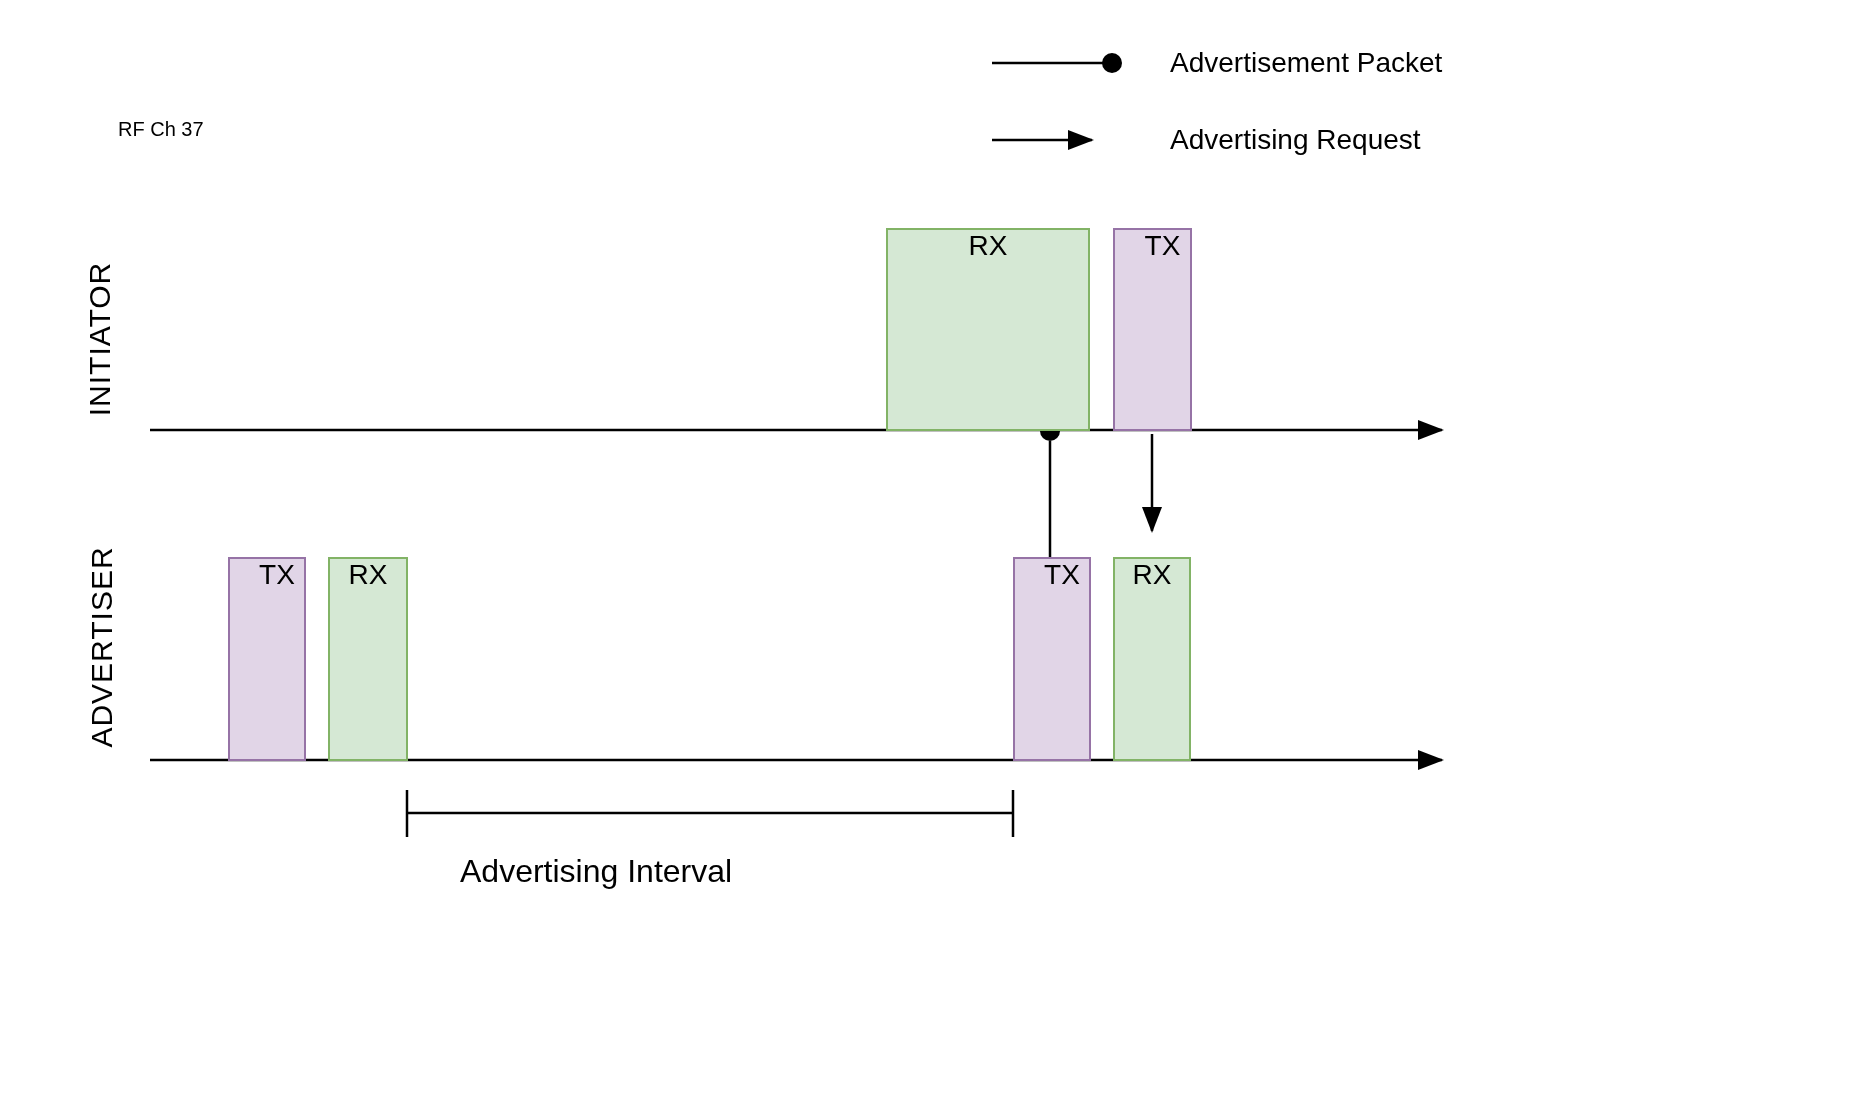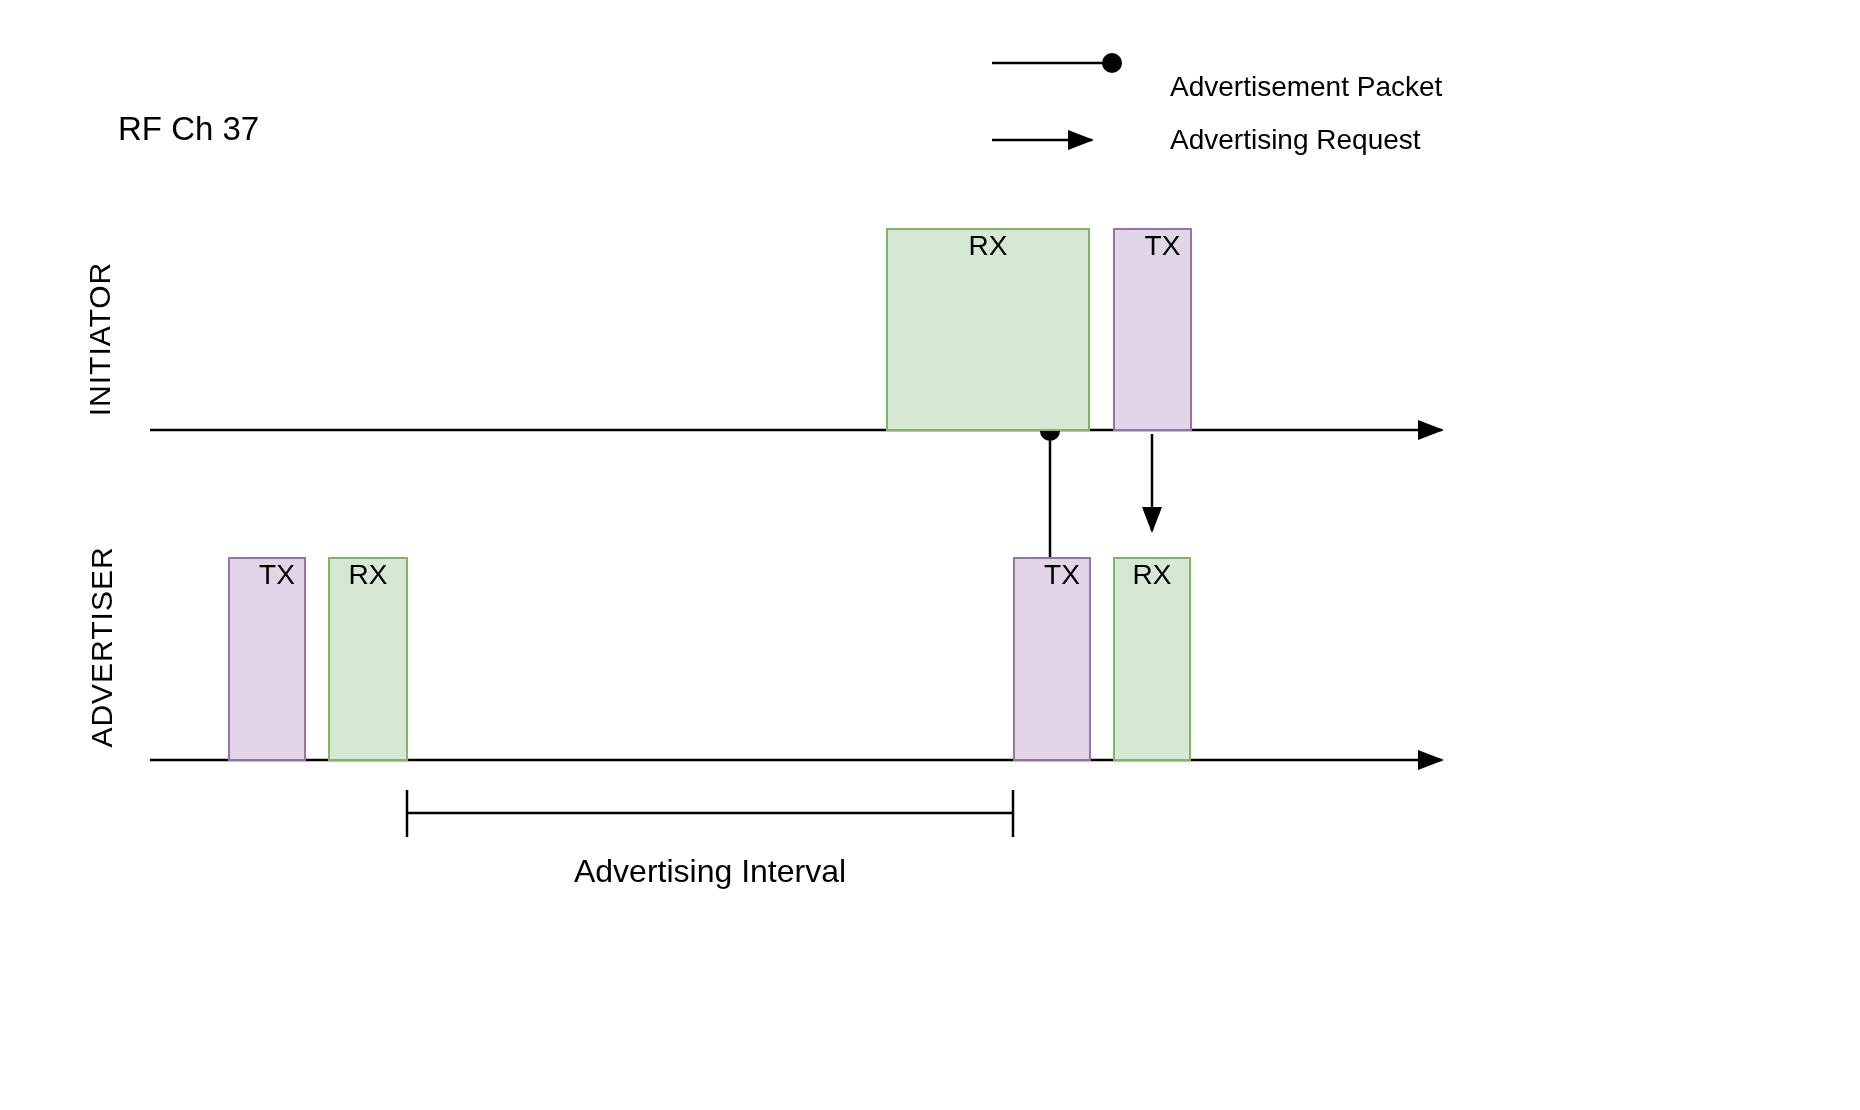--- a/index.html
+++ b/index.html
@@ -43,32 +43,32 @@
     position: absolute;
     transform: rotate(-90deg);
     transform-origin: center;
     font-size: 30px;
     text-align: center;
     letter-spacing: 1px;
     line-height: 40px;
   }
   .text-label {
     position: absolute;
-    font-size: 33px;
+    font-size: 20px;
     line-height: 34px;
   }
   .legend-text {
     position: absolute;
     font-size: 28px;
     line-height: 32px;
   }
   .interval-label {
     position: absolute;
     font-size: 32px;
-    text-align: center;
+    text-align: left;
   }
   line, polyline {
     stroke: var(--line, #000000);
   }
 </style>
 </head>
 <body>
 
 <div class="canvas">
 
@@ -103,21 +103,21 @@
 
     <g>
       <line x1="407" y1="813" x2="1013" y2="813" stroke-width="2.5"></line>
       <line x1="407" y1="790" x2="407" y2="837" stroke-width="2.5"></line>
       <line x1="1013" y1="790" x2="1013" y2="837" stroke-width="2.5"></line>
     </g>
   </svg>
 
   <div class="text-label" style="left:118px; top:112px;">RF Ch 37</div>
 
-  <div class="legend-text" style="left:1170px; top:47px;margin-top:24px;">Advertisement Packet</div>
+  <div class="legend-text" style="left:1170px; top:47px;">Advertisement Packet</div>
 
   <div class="legend-text" style="left:1170px; top:124px;">Advertising Request</div>
 
   <div class="lane-label" style="left:0px; top:319px; width:200px; height:40px;">INITIATOR</div>
 
   <div class="lane-label" style="left:-18px; top:627px; width:240px; height:40px;">ADVERTISER</div>
 
   <div class="box rx" style="left:886px; top:228px; width:204px; height:203px;">
     <span>RX</span>
   </div>

